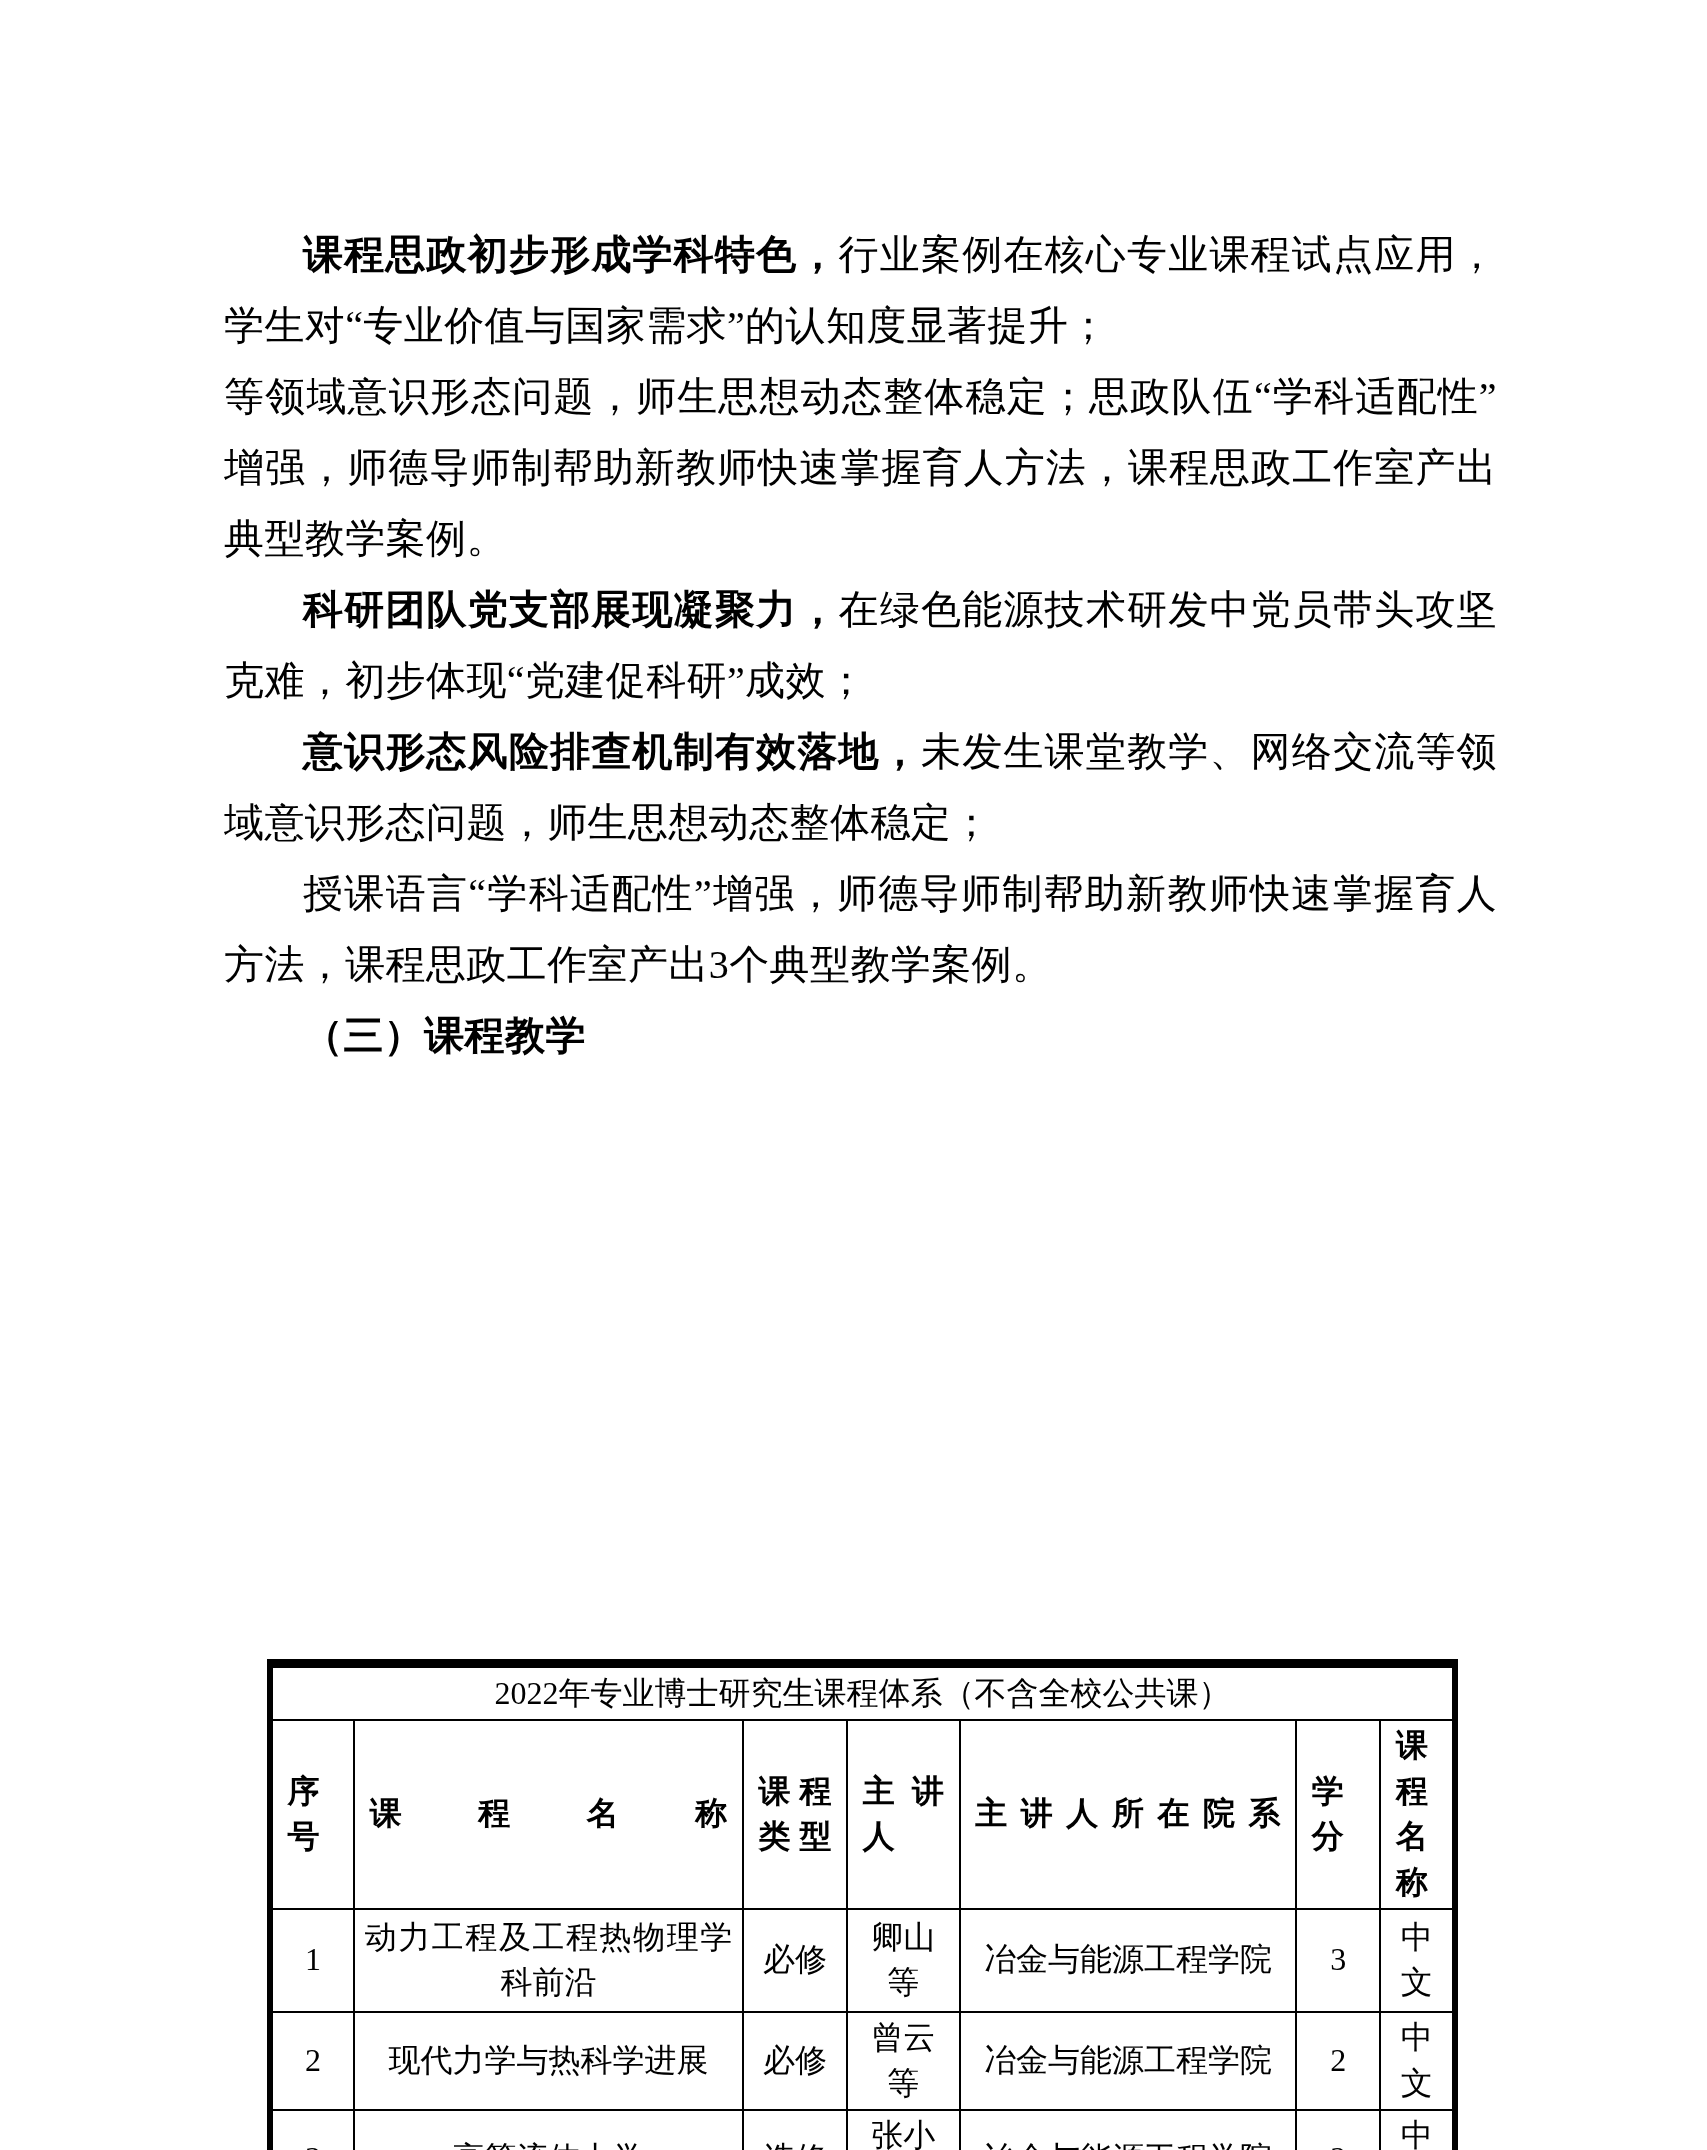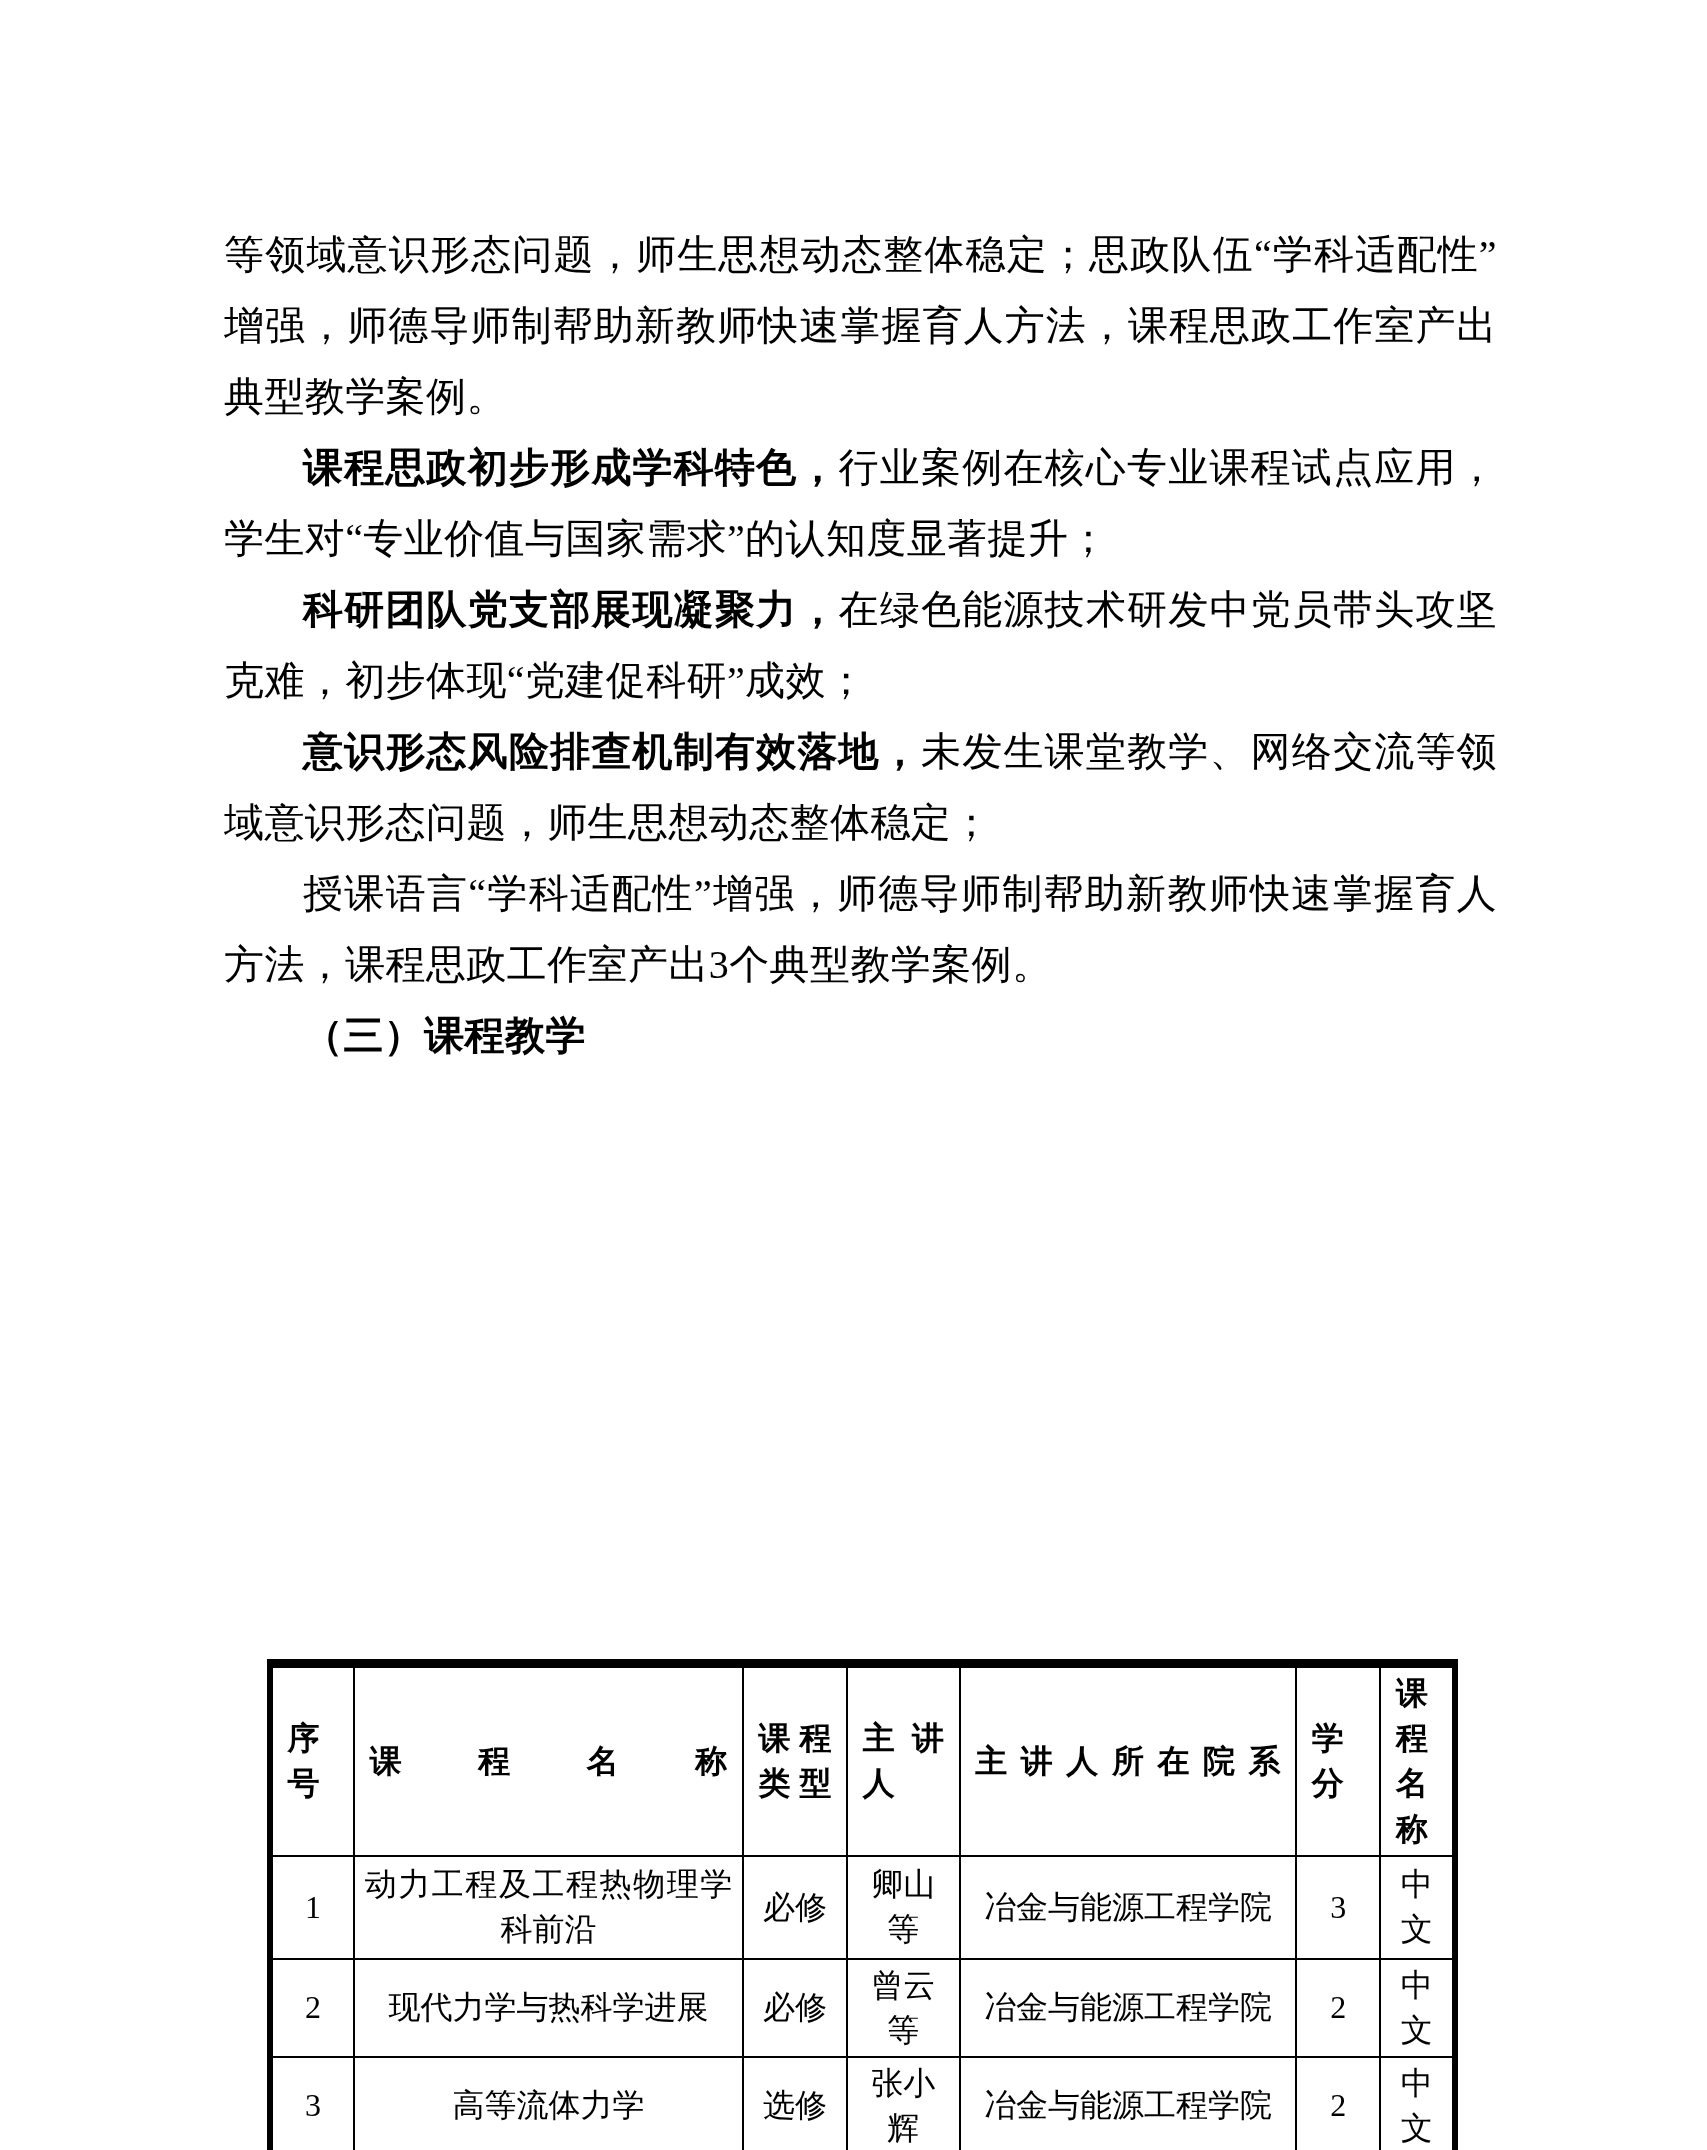--- a/index.html
+++ b/index.html
@@ -73,23 +73,23 @@
     padding: 2.6px 9.5px;
   }
 </style>
 </head>
 <body>
 
 <div class="page">
 
   <div class="text-block">
 
+    <p class="para indent"><span class="bold">课程思政初步形成学科特色，</span><span>行业案例在核心专业课程试点应用，学生对“专业价值与国家需求”的认知度显著提升；</span></p>
+
     <p class="para"><span>等领域意识形态问题，师生思想动态整体稳定；思政队伍“学科适配性”增强，师德导师制帮助新教师快速掌握育人方法，课程思政工作室产出典型教学案例。</span></p>
-
-    <p class="para indent"><span class="bold">课程思政初步形成学科特色，</span><span>行业案例在核心专业课程试点应用，学生对“专业价值与国家需求”的认知度显著提升；</span></p>
 
 
     <p class="para indent"><span class="bold">科研团队党支部展现凝聚力，</span><span>在绿色能源技术研发中党员带头攻坚克难，初步体现“党建促科研”成效；</span></p>
 
     <p class="para indent"><span class="bold">意识形态风险排查机制有效落地，</span><span>未发生课堂教学、网络交流等领域意识形态问题，师生思想动态整体稳定；</span></p>
 
     <p class="para indent"><span>授课语言“学科适配性”增强，师德导师制帮助新教师快速掌握育人方法，课程思政工作室产出3个典型教学案例。</span></p>
 
     <p class="para indent heading">（三）课程教学</p>
 
@@ -101,20 +101,23 @@
       <colgroup>
         <col style="width:7.1%">
         <col style="width:32.8%">
         <col style="width:8.8%">
         <col style="width:9.5%">
         <col style="width:28.4%">
         <col style="width:7.1%">
         <col style="width:6.3%">
       </colgroup>
       <tbody>
+        <tr class="r-title">
+          <td colspan="7" class="title-cell">2022年专业博士研究生课程体系（不含全校公共课）</td>
+        </tr>
         <tr class="r-header">
           <th class="hdr">序号</th>
           <th class="hdr">课程名称</th>
           <th class="hdr">课程类型</th>
           <th class="hdr">主讲人</th>
           <th class="hdr">主讲人所在院系</th>
           <th class="hdr">学分</th>
           <th class="hdr">课程名称</th>
         </tr>
         <tr class="r-1">

